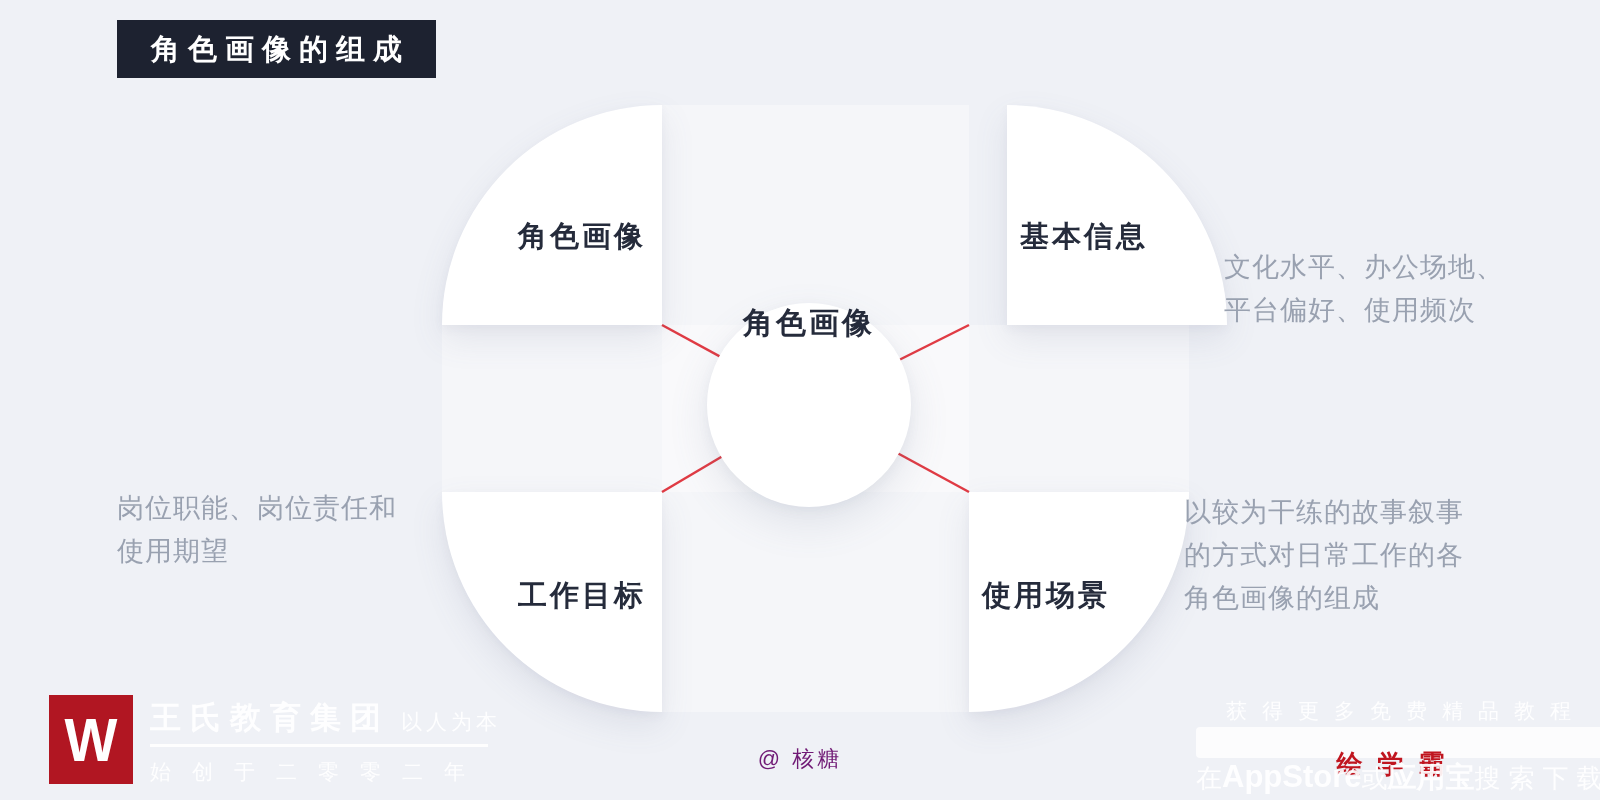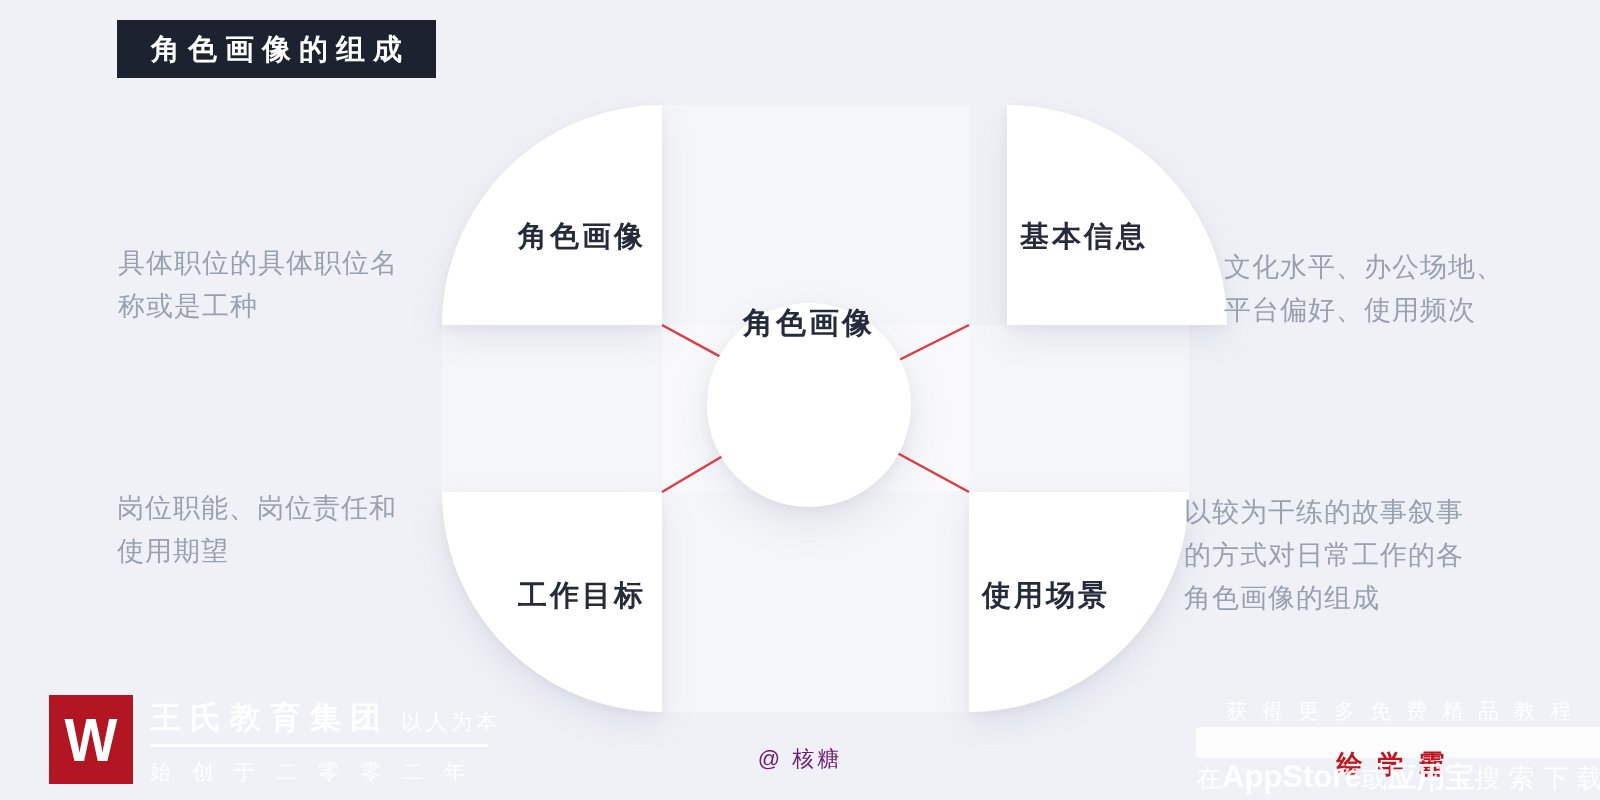--- a/index.html
+++ b/index.html
@@ -103,22 +103,20 @@
     <span class="q-label">工作目标</span>
   </div>
   <div class="quarter q-br">
     <span class="q-label">使用场景</span>
   </div>
 
   <div class="center-circle">
     <span class="center-label">角色画像</span>
   </div>
 
-  <p class="desc d-tl">具体职位的具体职位名
-称或是工种</p>
   <p class="desc d-tr">文化水平、办公场地、
 平台偏好、使用频次</p>
   <p class="desc d-bl">岗位职能、岗位责任和
 使用期望</p>
   <p class="desc d-br">以较为干练的故事叙事
 的方式对日常工作的各
 角色画像的组成</p>
 
   <div class="logo-square">
     <span class="logo-w">W</span>

